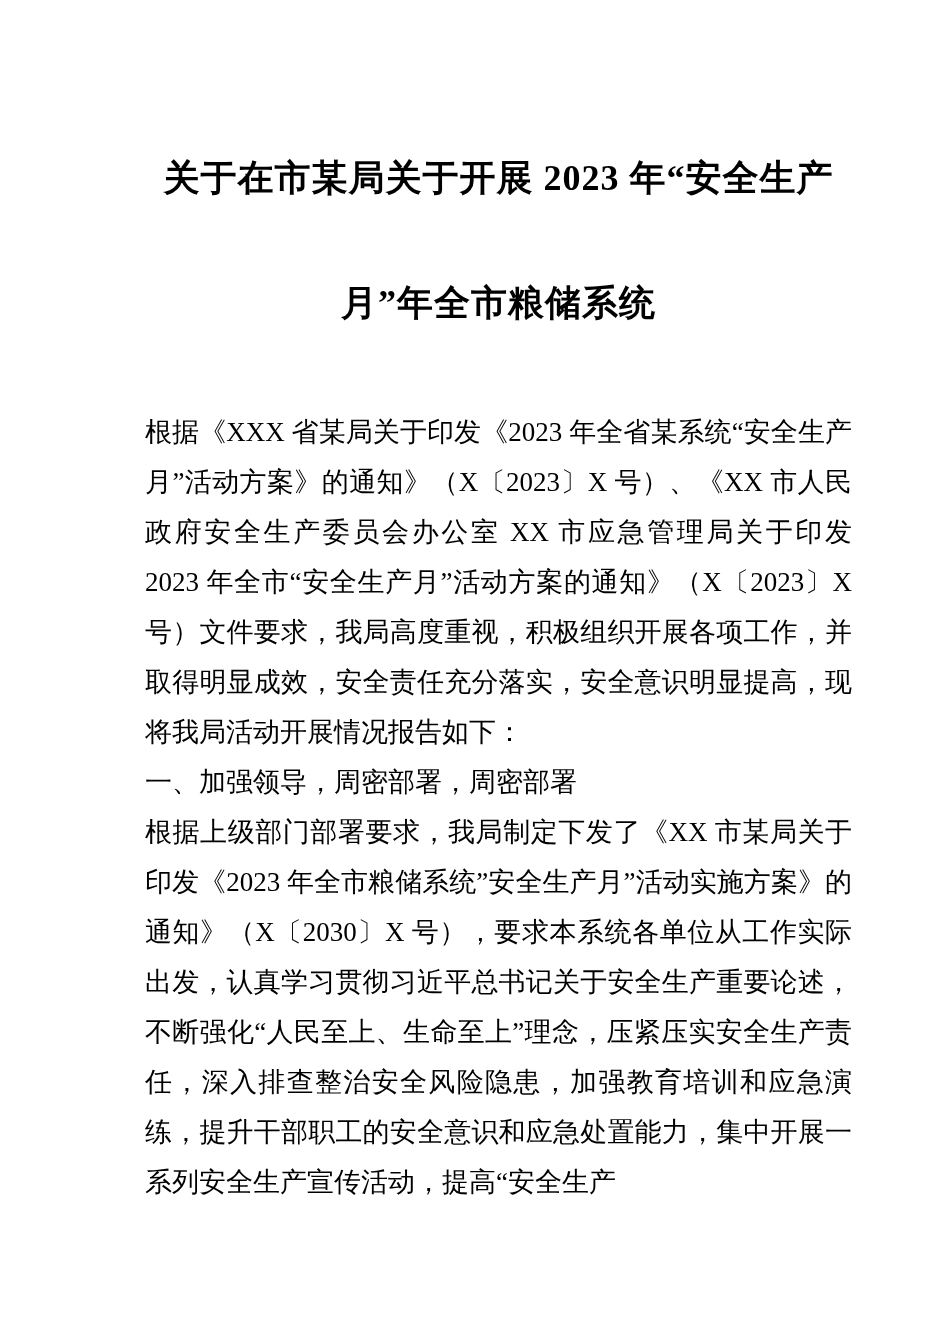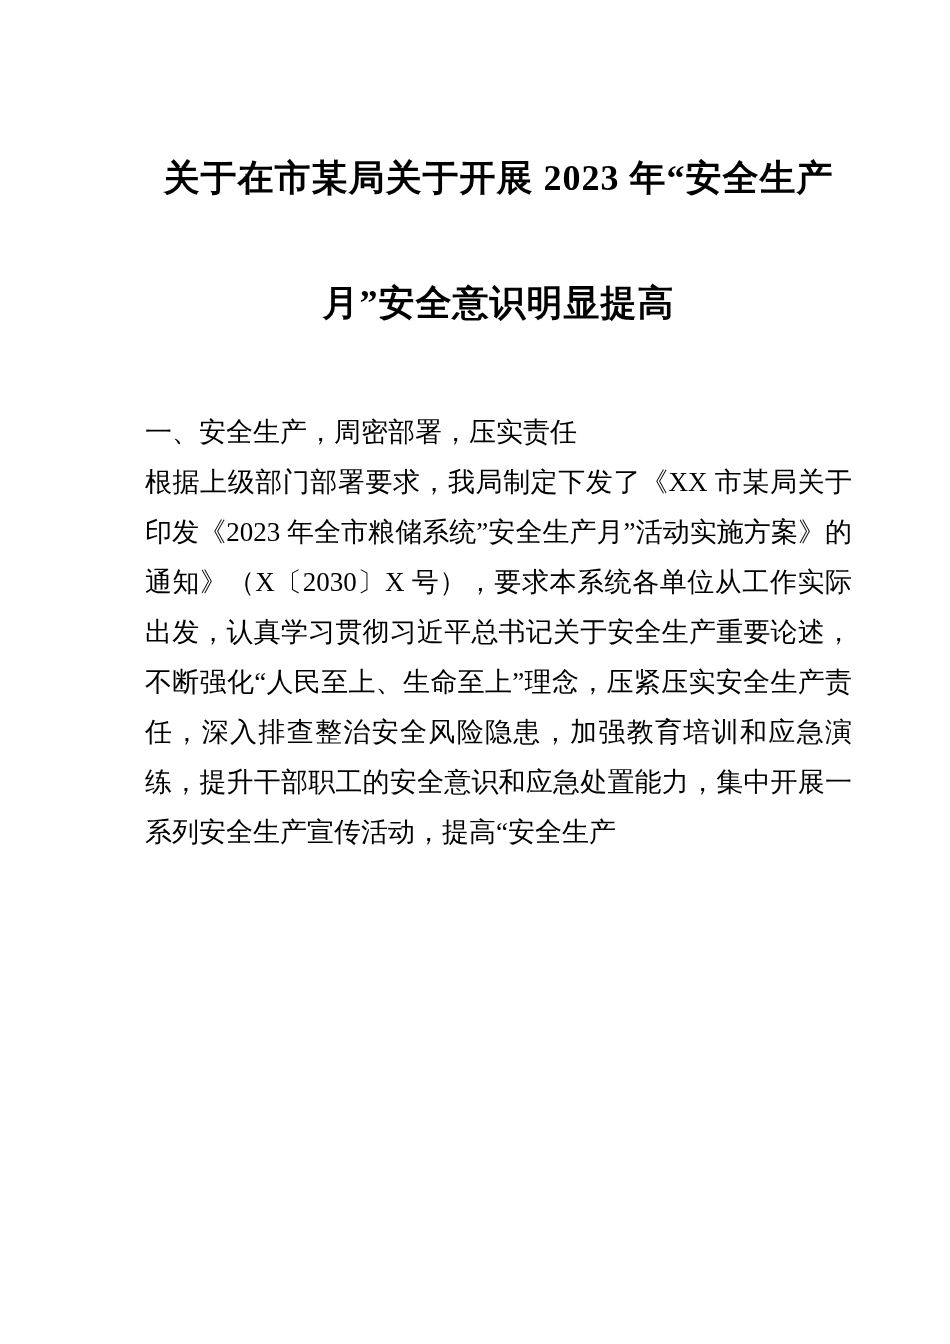--- a/index.html
+++ b/index.html
@@ -52,21 +52,22 @@
     padding: 0;
   }
 </style>
 </head>
 <body>
 
 <div class="page">
 
   <h1 class="doc-title">
     <div class="title-line">关于在市某局关于开展 2023 年“安全生产</div>
-    <div class="title-line">月”安全意识明显提高</div>
+    <div class="title-line">月”年全市粮储系统</div>
   </h1>
 
   <div class="doc-body">
-    <p>一、安全生产，周密部署，压实责任</p>
+    <p>根据《XXX 省某局关于印发《2023 年全省某系统“安全生产月”活动方案》的通知》（X〔2023〕X 号）、《XX 市人民政府安全生产委员会办公室 XX 市应急管理局关于印发 2023 年全市“安全生产月”活动方案的通知》（X〔2023〕X 号）文件要求，我局高度重视，积极组织开展各项工作，并取得明显成效，安全责任充分落实，安全意识明显提高，现将我局活动开展情况报告如下：</p>
+    <p>一、加强领导，周密部署，周密部署</p>
     <p>根据上级部门部署要求，我局制定下发了《XX 市某局关于印发《2023 年全市粮储系统”安全生产月”活动实施方案》的通知》（X〔2030〕X 号），要求本系统各单位从工作实际出发，认真学习贯彻习近平总书记关于安全生产重要论述，不断强化“人民至上、生命至上”理念，压紧压实安全生产责任，深入排查整治安全风险隐患，加强教育培训和应急演练，提升干部职工的安全意识和应急处置能力，集中开展一系列安全生产宣传活动，提高“安全生产</p>
   </div>
 
 </div>
 
 </body></html>

